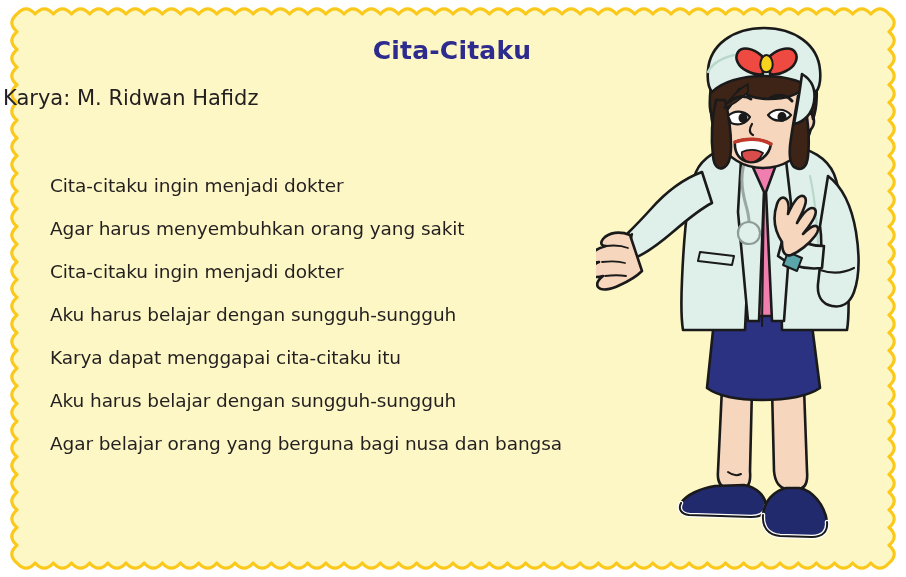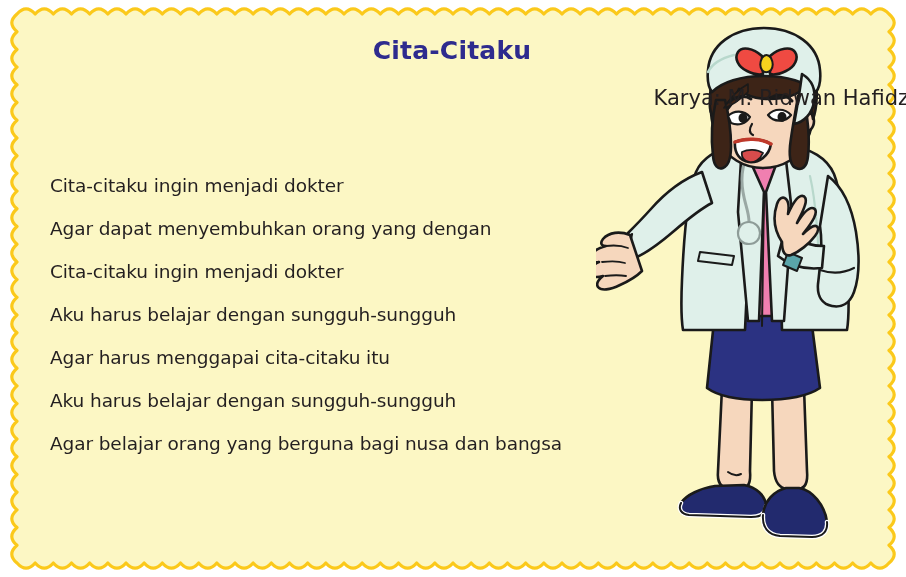--- a/index.html
+++ b/index.html
@@ -51,21 +51,21 @@
     font-family: "DejaVu Sans", "Liberation Sans", sans-serif;
   }
   
   .poem-title-inner { display: inline-block; transform: translateX(-1px); }
 
   .poem-author {
     position: absolute;
     left: 0;
     top: 86px;
     width: 906px;
-    text-align: right;
+    text-align: left;
     font-size: 21px;
     color: #231f20;
     font-family: "DejaVu Sans", "Liberation Sans", sans-serif;
   }
   .poem-author-inner { display: inline-block; transform: translateX(3px); }
 
   .poem-body {
     position: absolute;
     left: 50px;
     top: 164px;
@@ -200,22 +200,22 @@
 
   <div class="content">
     <div class="poem-title">
       <span class="poem-title-inner">Cita-Citaku</span>
     </div>
     <div class="poem-author">
       <span class="poem-author-inner">Karya: M. Ridwan Hafidz</span>
     </div>
     <div class="poem-body">
       <div class="poem-line">Cita-citaku ingin menjadi dokter</div>
-      <div class="poem-line">Agar dapat menyembuhkan orang yang dengan</div>
+      <div class="poem-line">Agar harus menyembuhkan orang yang sakit</div>
       <div class="poem-line">Cita-citaku ingin menjadi dokter</div>
       <div class="poem-line">Aku harus belajar dengan sungguh-sungguh</div>
-      <div class="poem-line">Agar harus menggapai cita-citaku itu</div>
+      <div class="poem-line">Karya dapat menggapai cita-citaku itu</div>
       <div class="poem-line">Aku harus belajar dengan sungguh-sungguh</div>
       <div class="poem-line">Agar belajar orang yang berguna bagi nusa dan bangsa</div>
     </div>
   </div>
 
 </div>
 
 </body></html>

